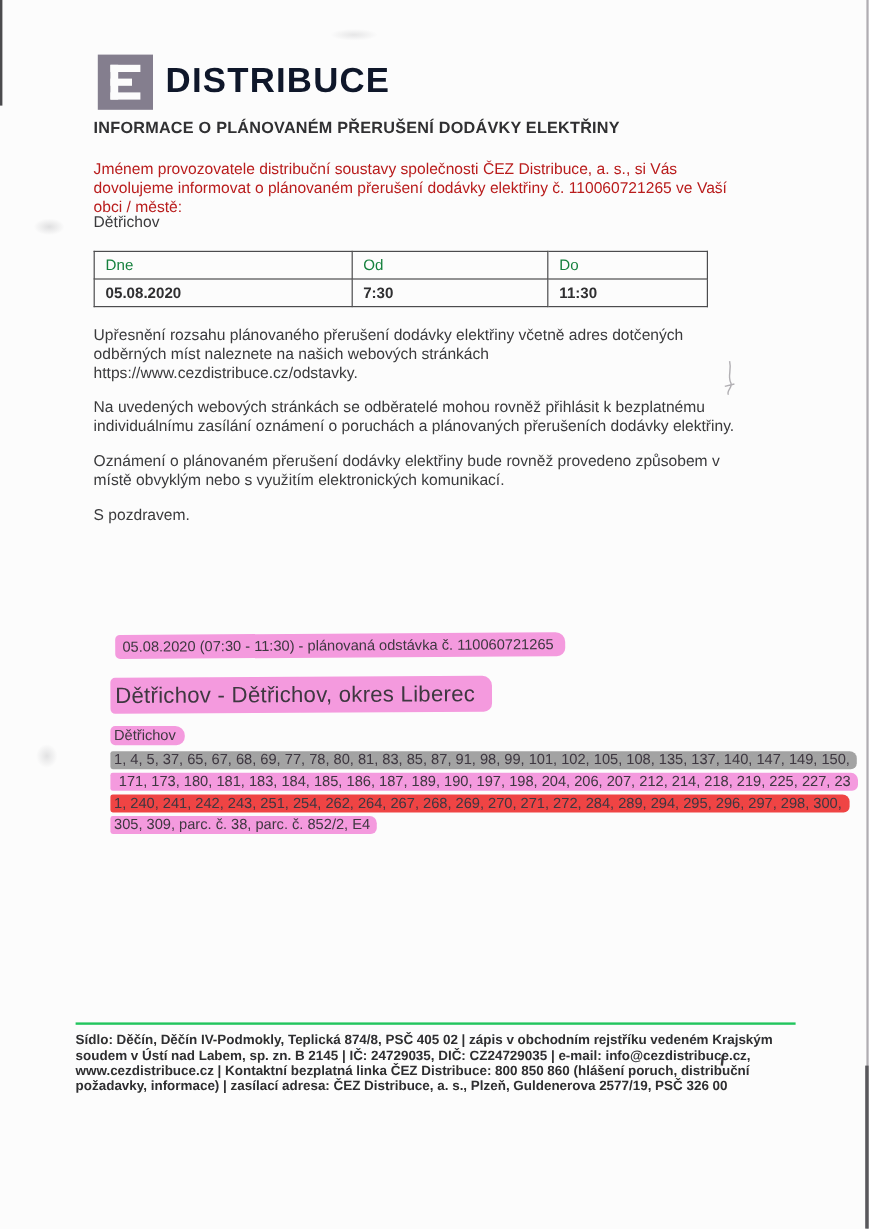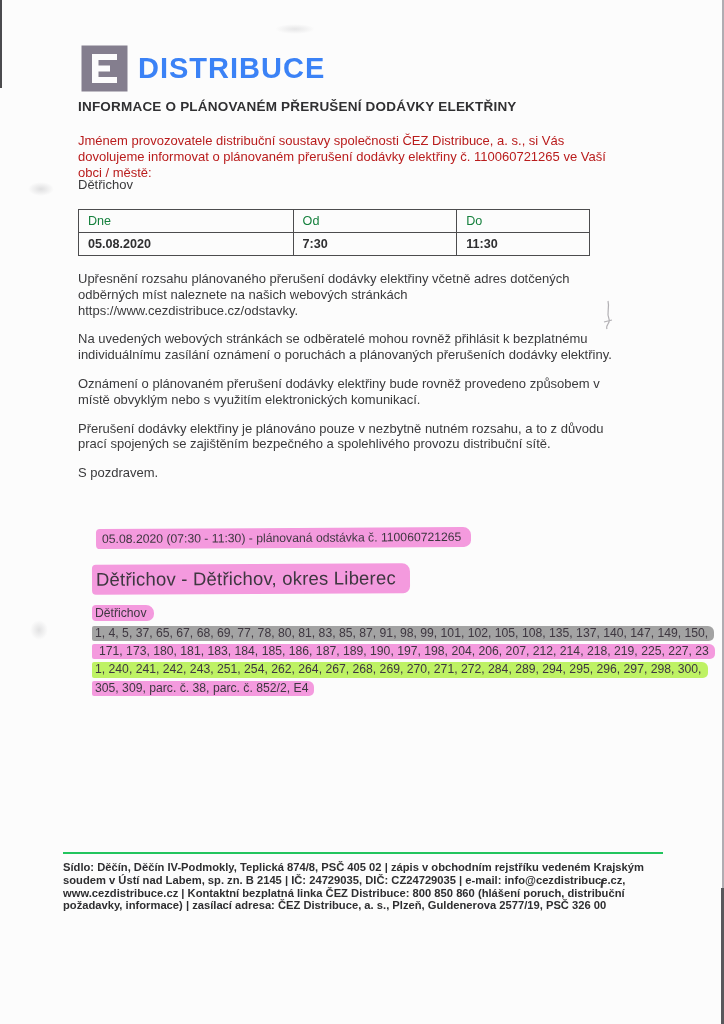--- a/index.html
+++ b/index.html
@@ -78,21 +78,21 @@
   <div class="artifact-footer-tick"></div>
 
   <div class="brand-row">
     <svg class="logo-mark" viewBox="0 0 49 49">
       <rect x="1.5" y="1.5" width="46" height="46" fill="#847e8e"></rect>
       <rect x="12" y="10" width="25" height="6" fill="#fcfcfc"></rect>
       <rect x="12" y="10" width="6.5" height="29" fill="#fcfcfc"></rect>
       <rect x="12" y="21.5" width="18" height="6" fill="#fcfcfc"></rect>
       <rect x="12" y="33" width="25" height="6" fill="#fcfcfc"></rect>
     </svg>
-    <span class="logo-text" style="color: #3b82f6;">DISTRIBUCE</span>
+    <span class="logo-text" style="color: #0f172a;">DISTRIBUCE</span>
   </div>
 
   <div class="doc-title">INFORMACE O PLÁNOVANÉM PŘERUŠENÍ DODÁVKY ELEKTŘINY</div>
 
   <p class="intro">Jménem provozovatele distribuční soustavy společnosti ČEZ Distribuce, a. s., si Vás dovolujeme informovat o plánovaném přerušení dodávky elektřiny č. 110060721265 ve Vaší obci / městě:</p>
   <div class="municipality">Dětřichov</div>
 
   <table class="outage-table">
     <tbody>
         <tr>
@@ -105,32 +105,31 @@
       <td>7:30</td>
       <td>11:30</td>
     </tr>
   </tbody>
     </table>
 
   <div class="paras">
     <p>Upřesnění rozsahu plánovaného přerušení dodávky elektřiny včetně adres dotčených odběrných míst naleznete na našich webových stránkách https://www.cezdistribuce.cz/odstavky.</p>
     <p>Na uvedených webových stránkách se odběratelé mohou rovněž přihlásit k bezplatnému individuálnímu zasílání oznámení o poruchách a plánovaných přerušeních dodávky elektřiny.</p>
     <p>Oznámení o plánovaném přerušení dodávky elektřiny bude rovněž provedeno způsobem v místě obvyklým nebo s využitím elektronických komunikací.</p>
-    <p>Přerušení dodávky elektřiny je plánováno pouze v nezbytně nutném rozsahu, a to z důvodu prací spojených se zajištěním bezpečného a spolehlivého provozu distribuční sítě.</p>
     <p>S pozdravem.</p>
   </div>
 
   <div class="hl-block">
     <span class="hl hl-summary" style="background-color: rgb(244, 154, 222);">05.08.2020 (07:30 - 11:30) - plánovaná odstávka č. 110060721265</span><br>
     <span class="hl hl-location" style="background-color: rgb(244, 154, 222);">Dětřichov - Dětřichov, okres Liberec</span><br>
     <span class="hl hl-area" style="background-color: rgb(244, 154, 222);">Dětřichov</span>
     <div class="hl-lines">
       <div class="hl-line"><span style="background-color: #a3a3a3;">1, 4, 5, 37, 65, 67, 68, 69, 77, 78, 80, 81, 83, 85, 87, 91, 98, 99, 101, 102, 105, 108, 135, 137, 140, 147, 149, 150,</span></div>
       <div class="hl-line"><span style="background-color: rgb(244, 154, 222);">171, 173, 180, 181, 183, 184, 185, 186, 187, 189, 190, 197, 198, 204, 206, 207, 212, 214, 218, 219, 225, 227, 23</span></div>
-      <div class="hl-line"><span style="background-color: #bef264;">1, 240, 241, 242, 243, 251, 254, 262, 264, 267, 268, 269, 270, 271, 272, 284, 289, 294, 295, 296, 297, 298, 300,</span></div>
+      <div class="hl-line"><span style="background-color: #ef4444;">1, 240, 241, 242, 243, 251, 254, 262, 264, 267, 268, 269, 270, 271, 272, 284, 289, 294, 295, 296, 297, 298, 300,</span></div>
       <div class="hl-line"><span style="background-color: rgb(244, 154, 222);">305, 309, parc. č. 38, parc. č. 852/2, E4</span></div>
     </div>
   </div>
 
   <div class="footer">
     <p>Sídlo: Děčín, Děčín IV-Podmokly, Teplická 874/8, PSČ 405 02 | zápis v obchodním rejstříku vedeném Krajským soudem v Ústí nad Labem, sp. zn. B 2145 | IČ: 24729035, DIČ: CZ24729035 | e-mail: info@cezdistribuce.cz, www.cezdistribuce.cz | Kontaktní bezplatná linka ČEZ Distribuce: 800 850 860 (hlášení poruch, distribuční požadavky, informace) | zasílací adresa: ČEZ Distribuce, a. s., Plzeň, Guldenerova 2577/19, PSČ 326 00</p>
   </div>
 
 </div>
 

